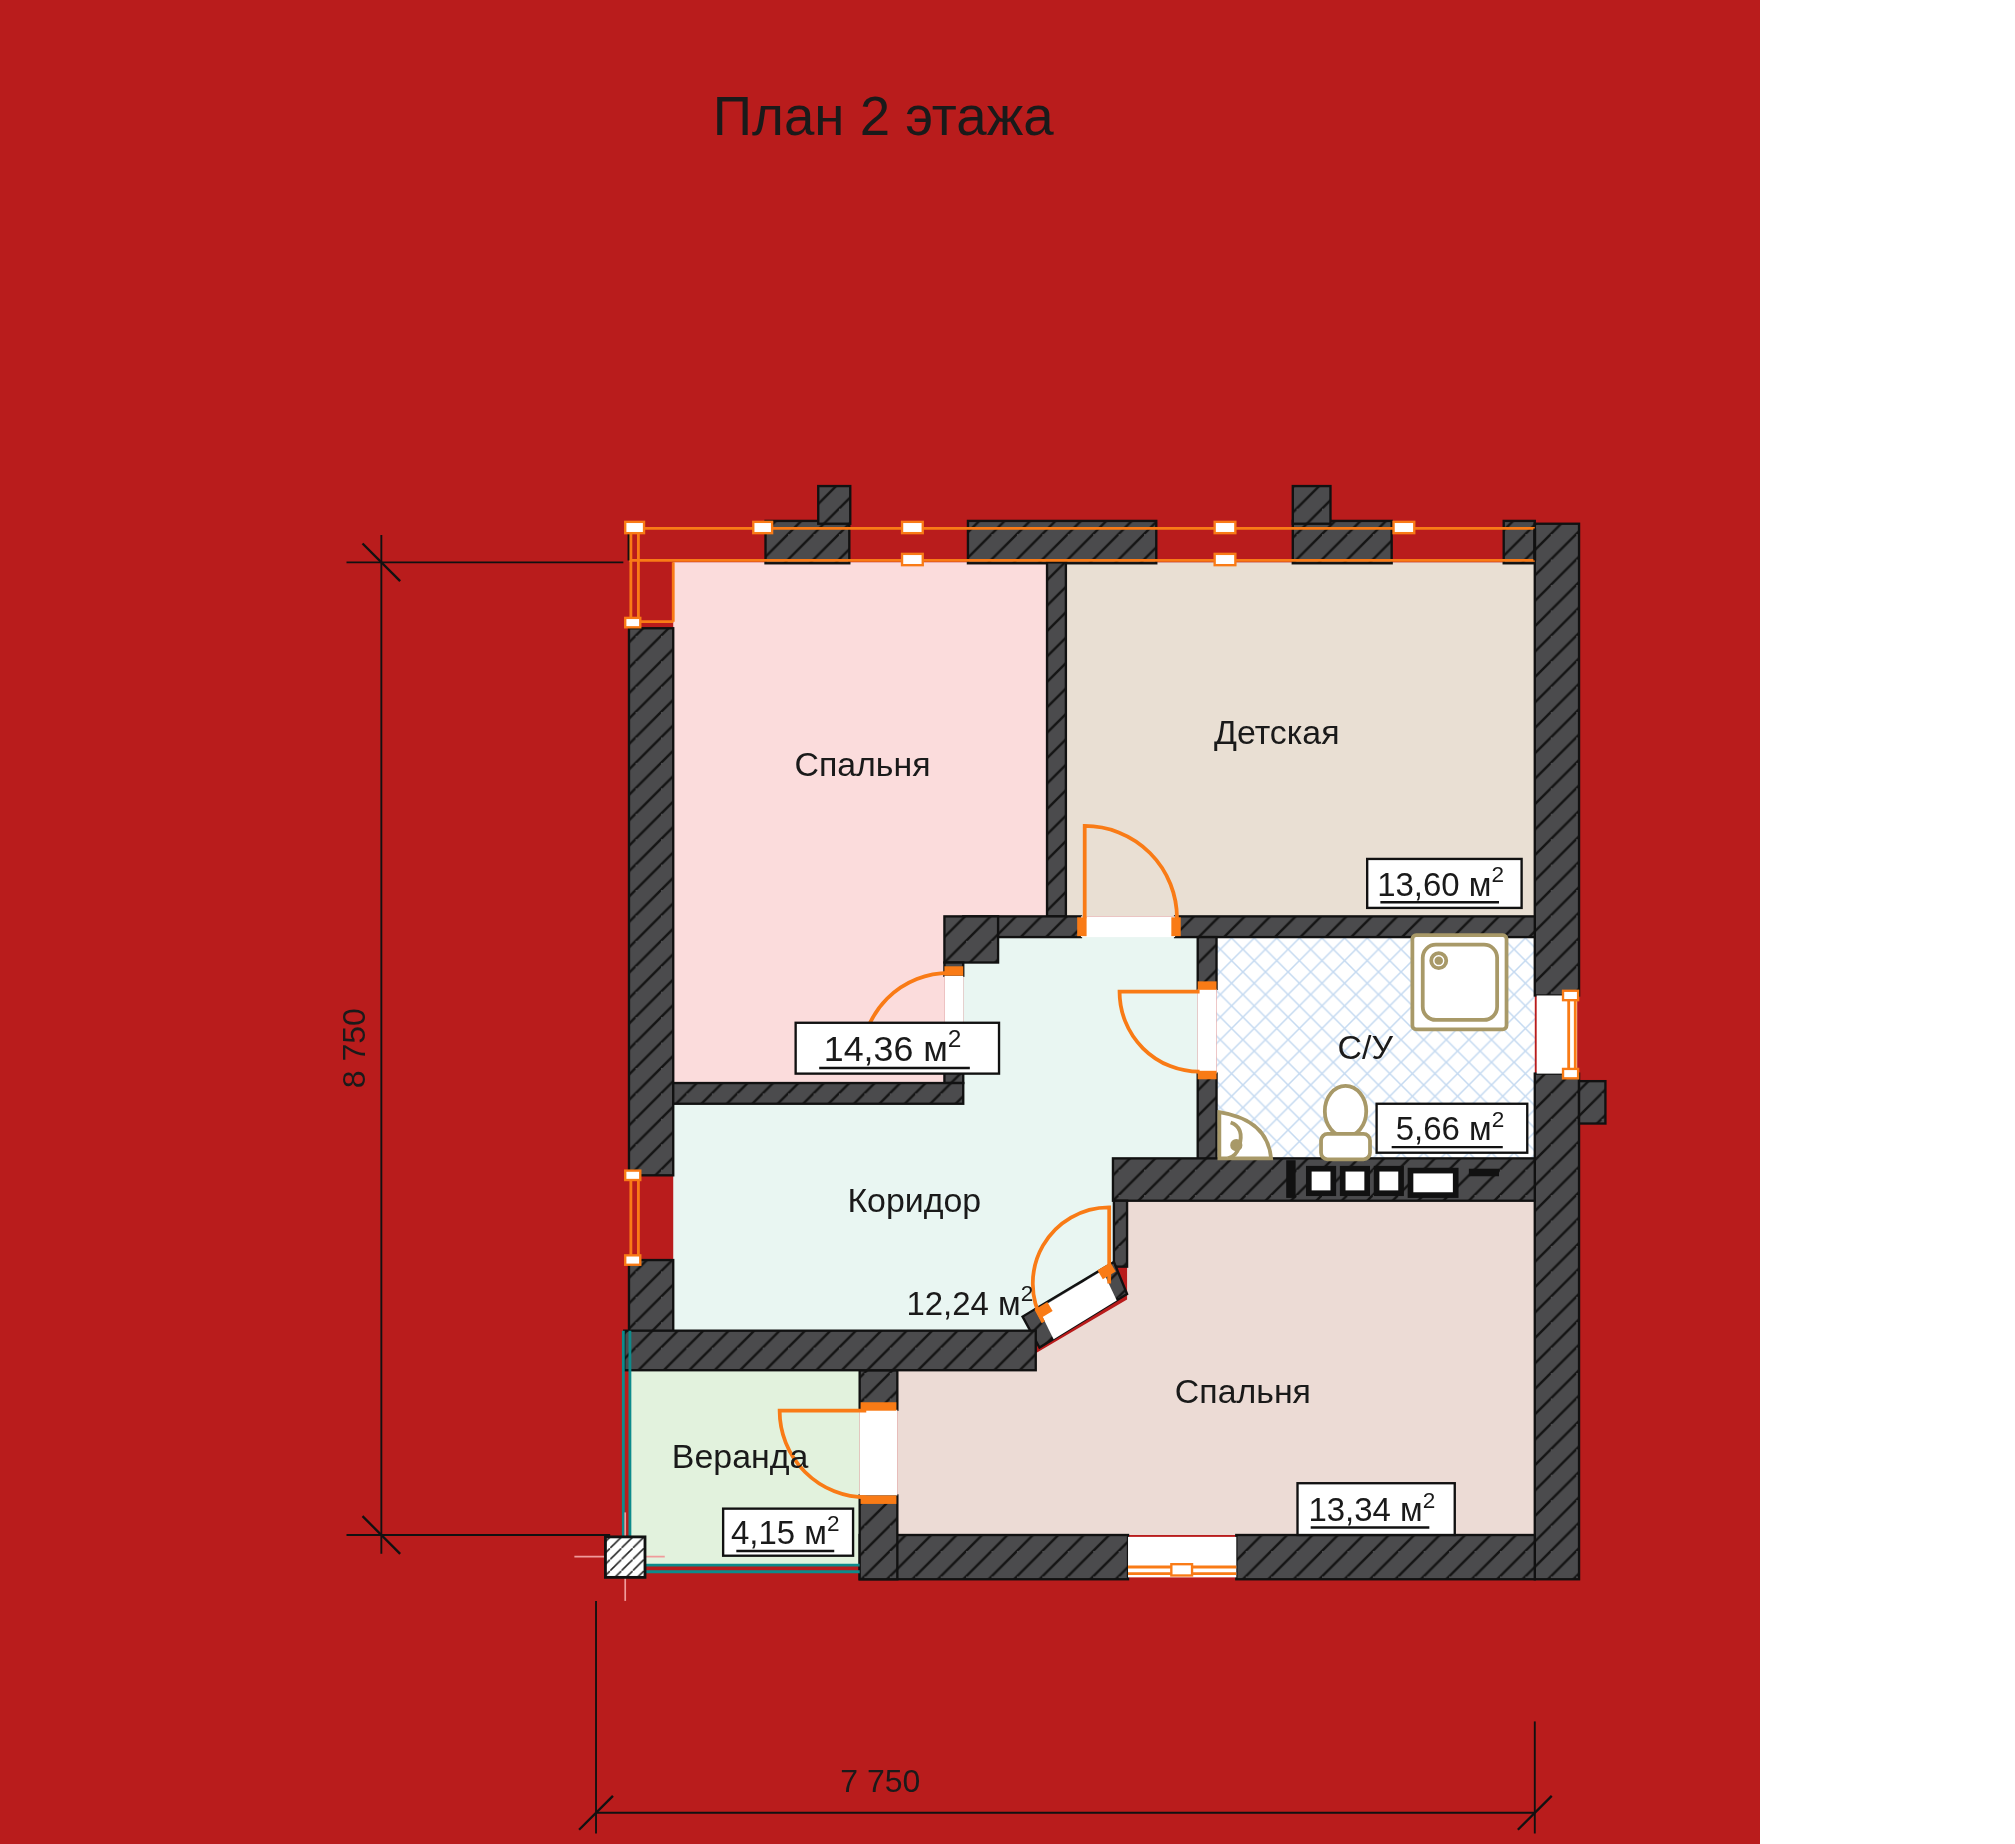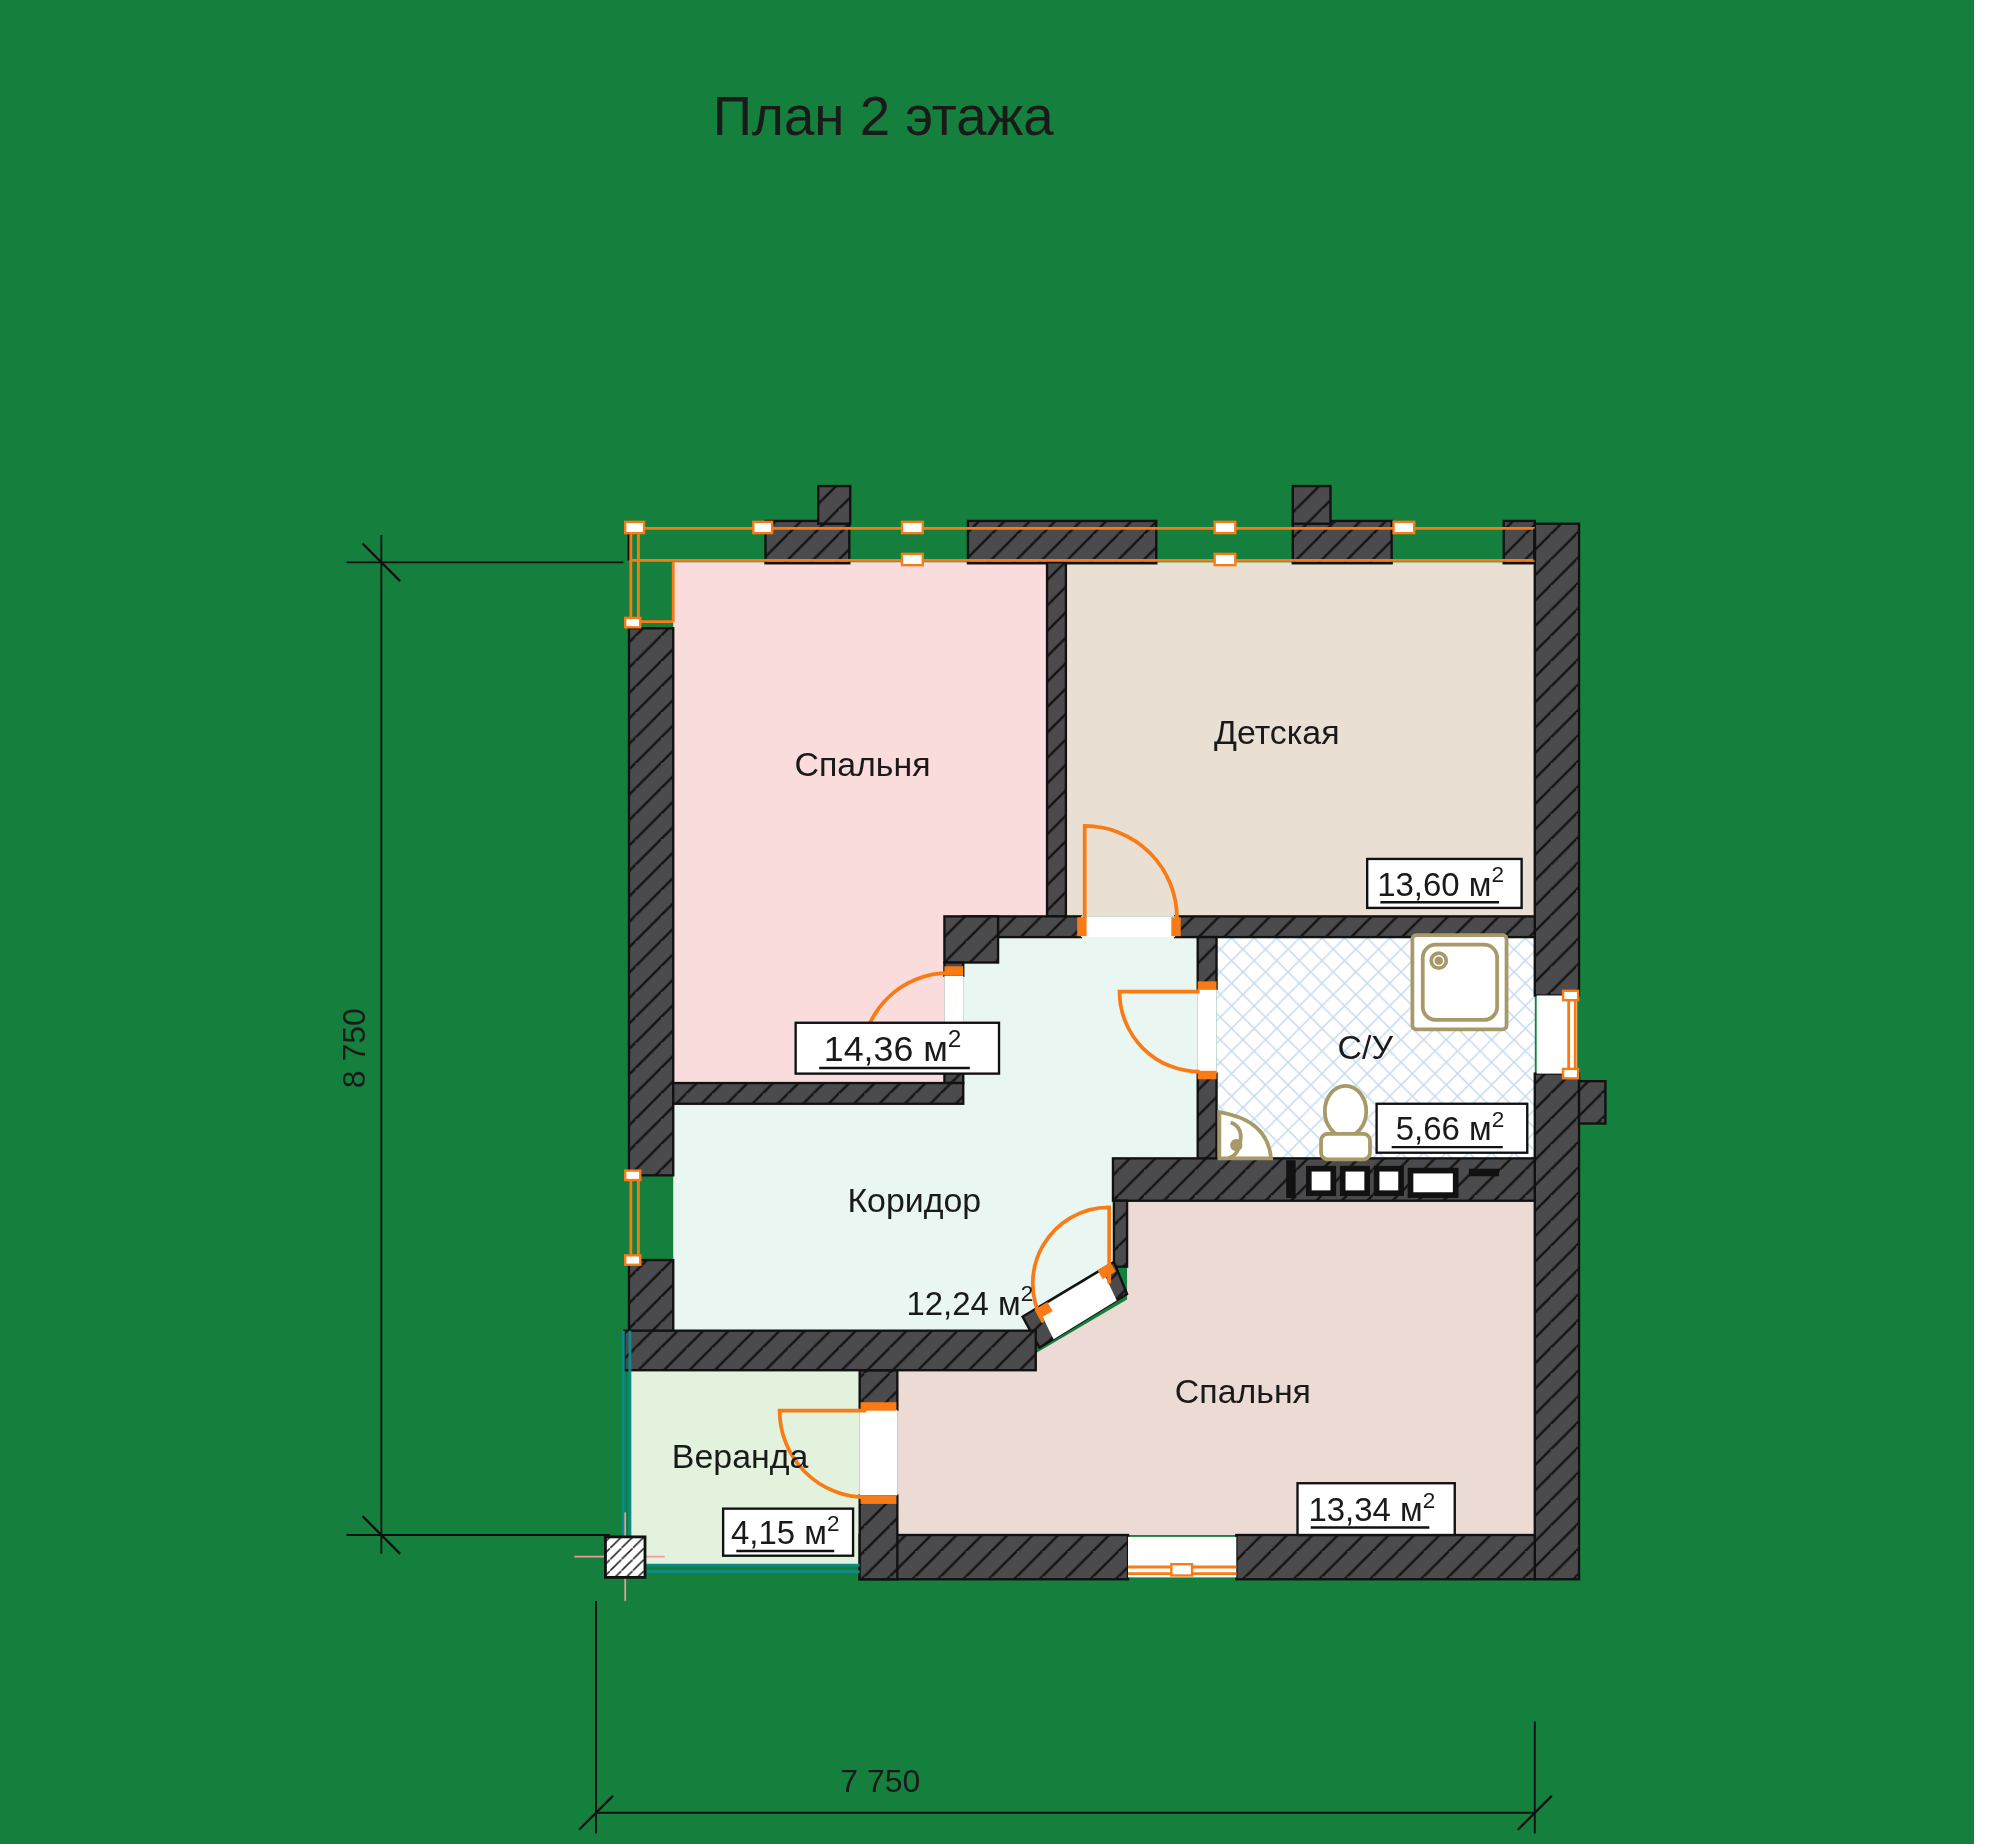--- a/index.html
+++ b/index.html
@@ -1,17 +1,17 @@
 <!DOCTYPE html>
 <html style="font-size:15px"><head>
 <meta charset="utf-8">
 <style>
   html,body{margin:0;padding:0;background:#fff;}
   body{font-family:"Liberation Sans", sans-serif;}
-  .page{width:1974px;height:1845px;position:relative;background:#15803d;overflow:hidden;}
+  .page{width:1760px;height:1845px;position:relative;background:#b91c1c;overflow:hidden;}
   svg{display:block;}
   text{fill:#1a1a1a;}
   .room-label{font-size:36px;}
   .area-text{font-size:35px;}
   .dim-text{font-size:34px;}
   .title-text{font-size:58px;}
 </style>
 </head>
 <body>
 

